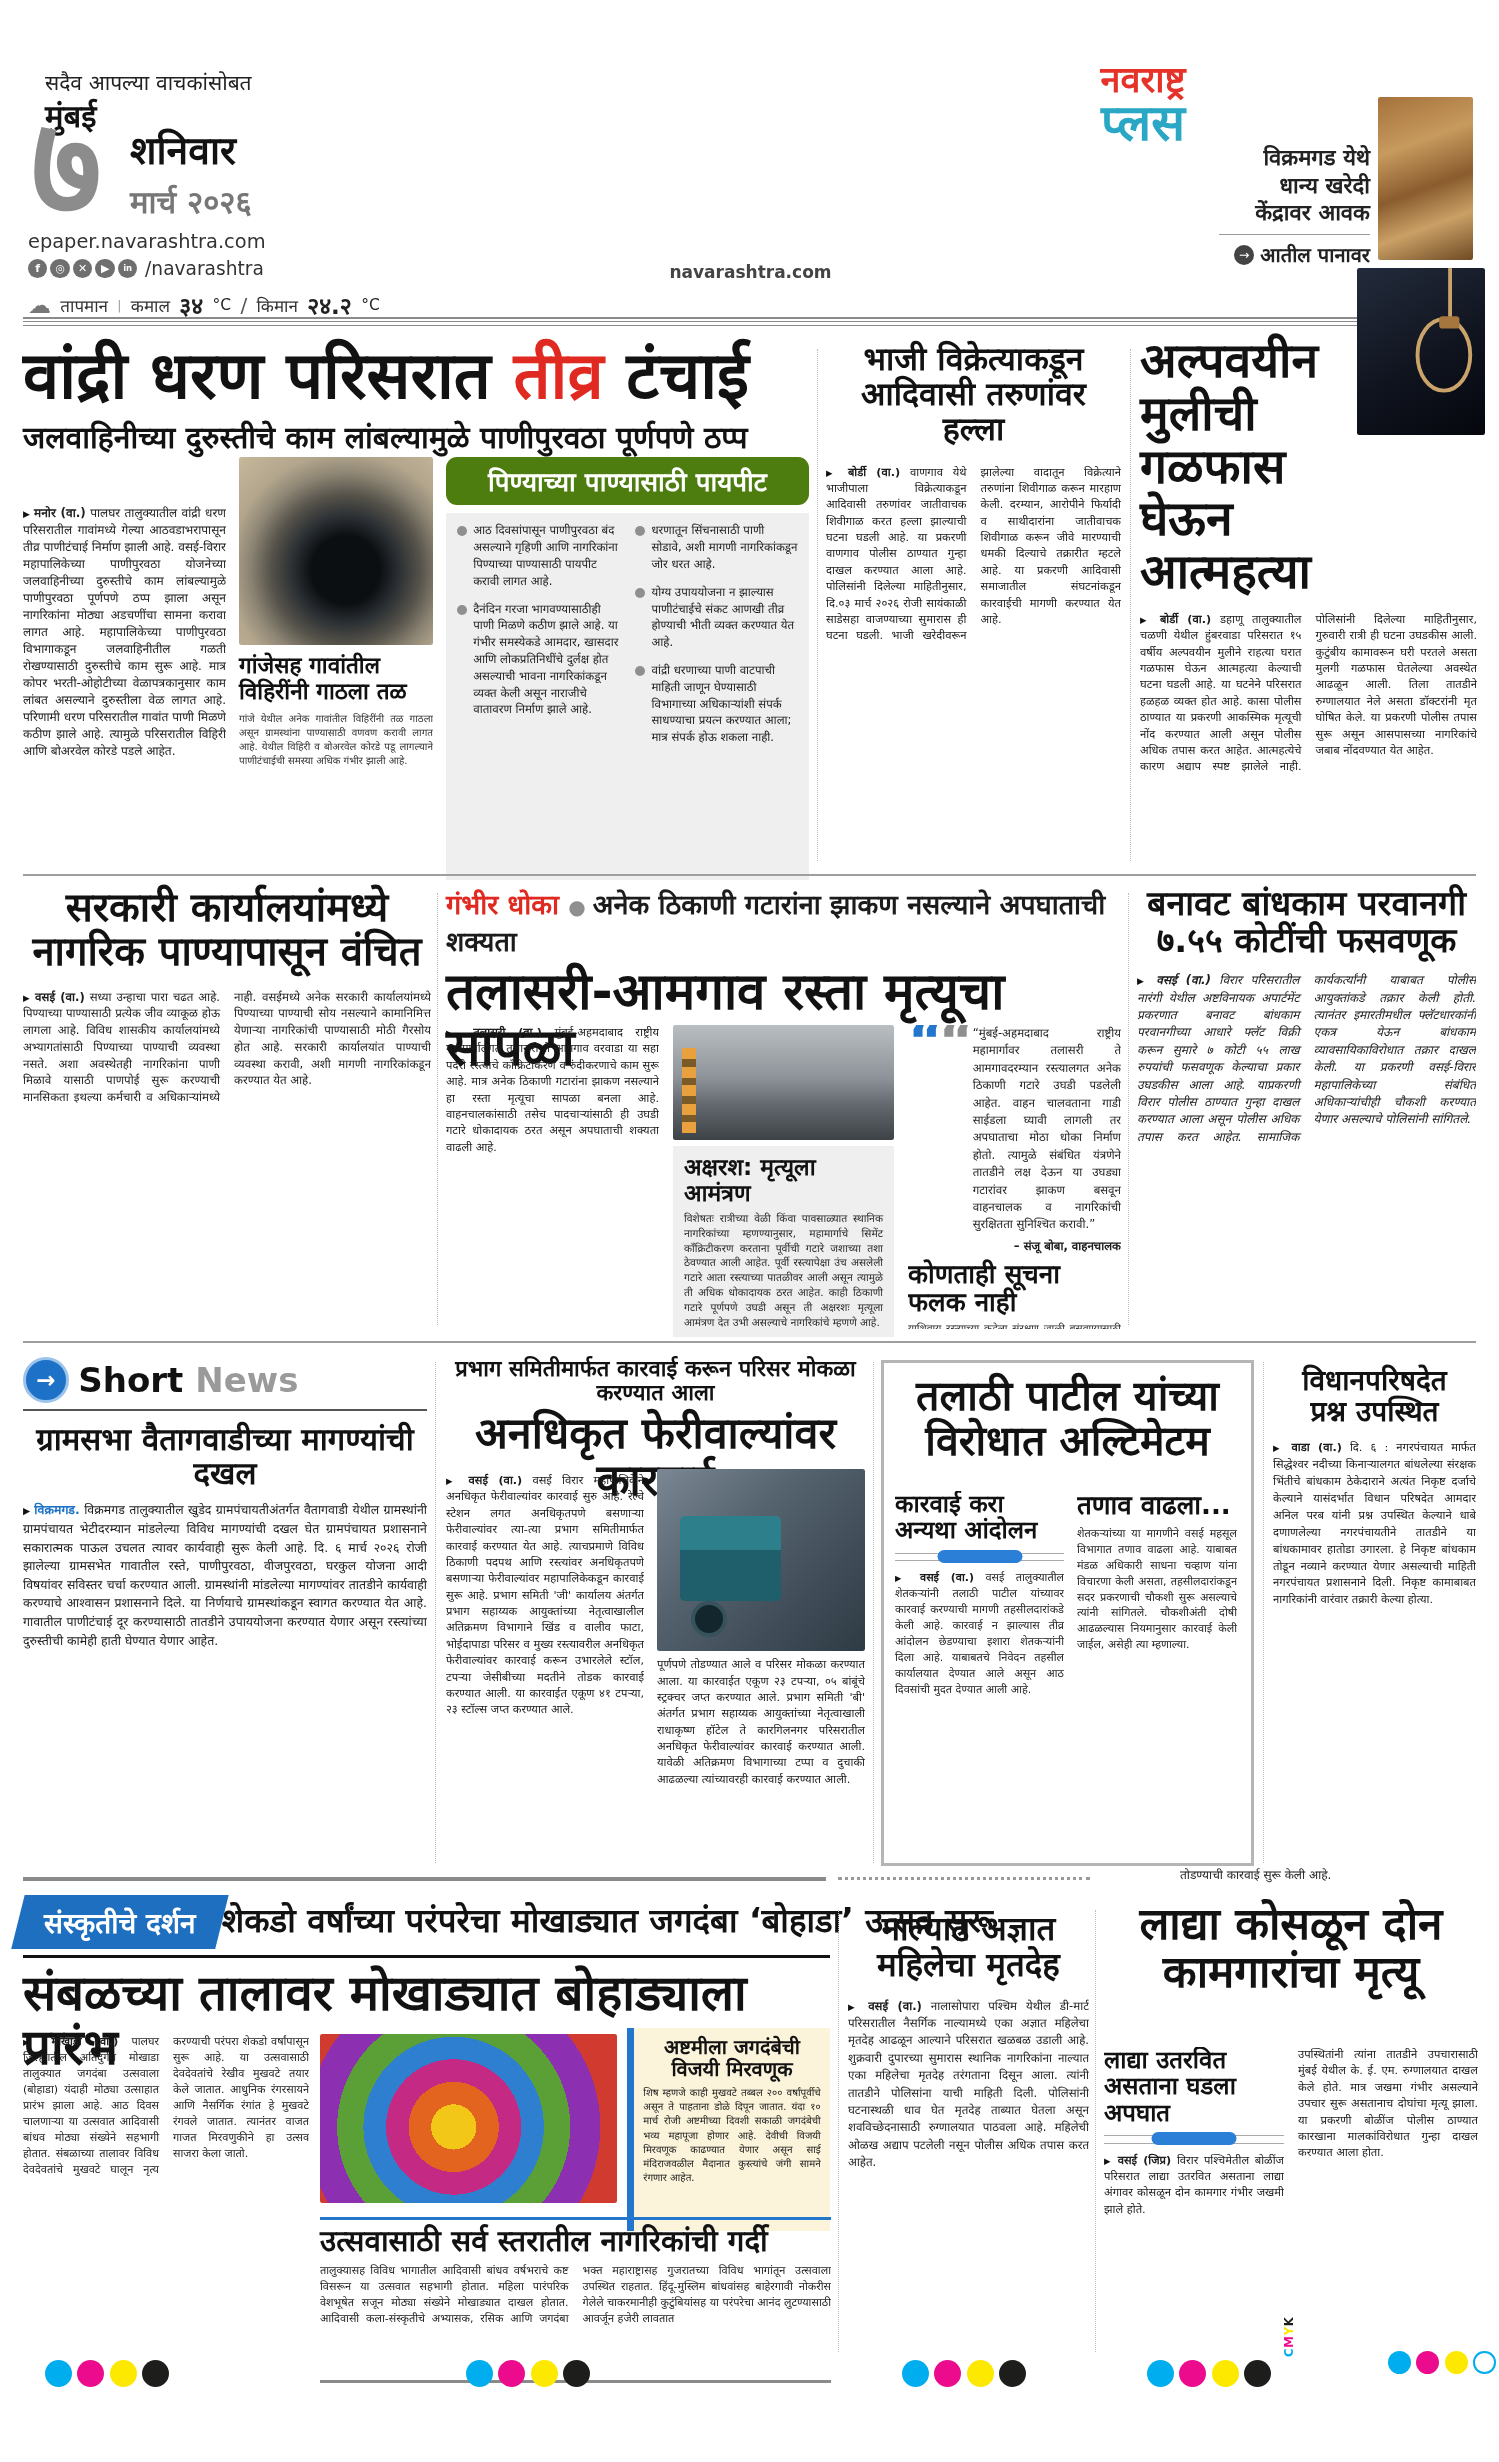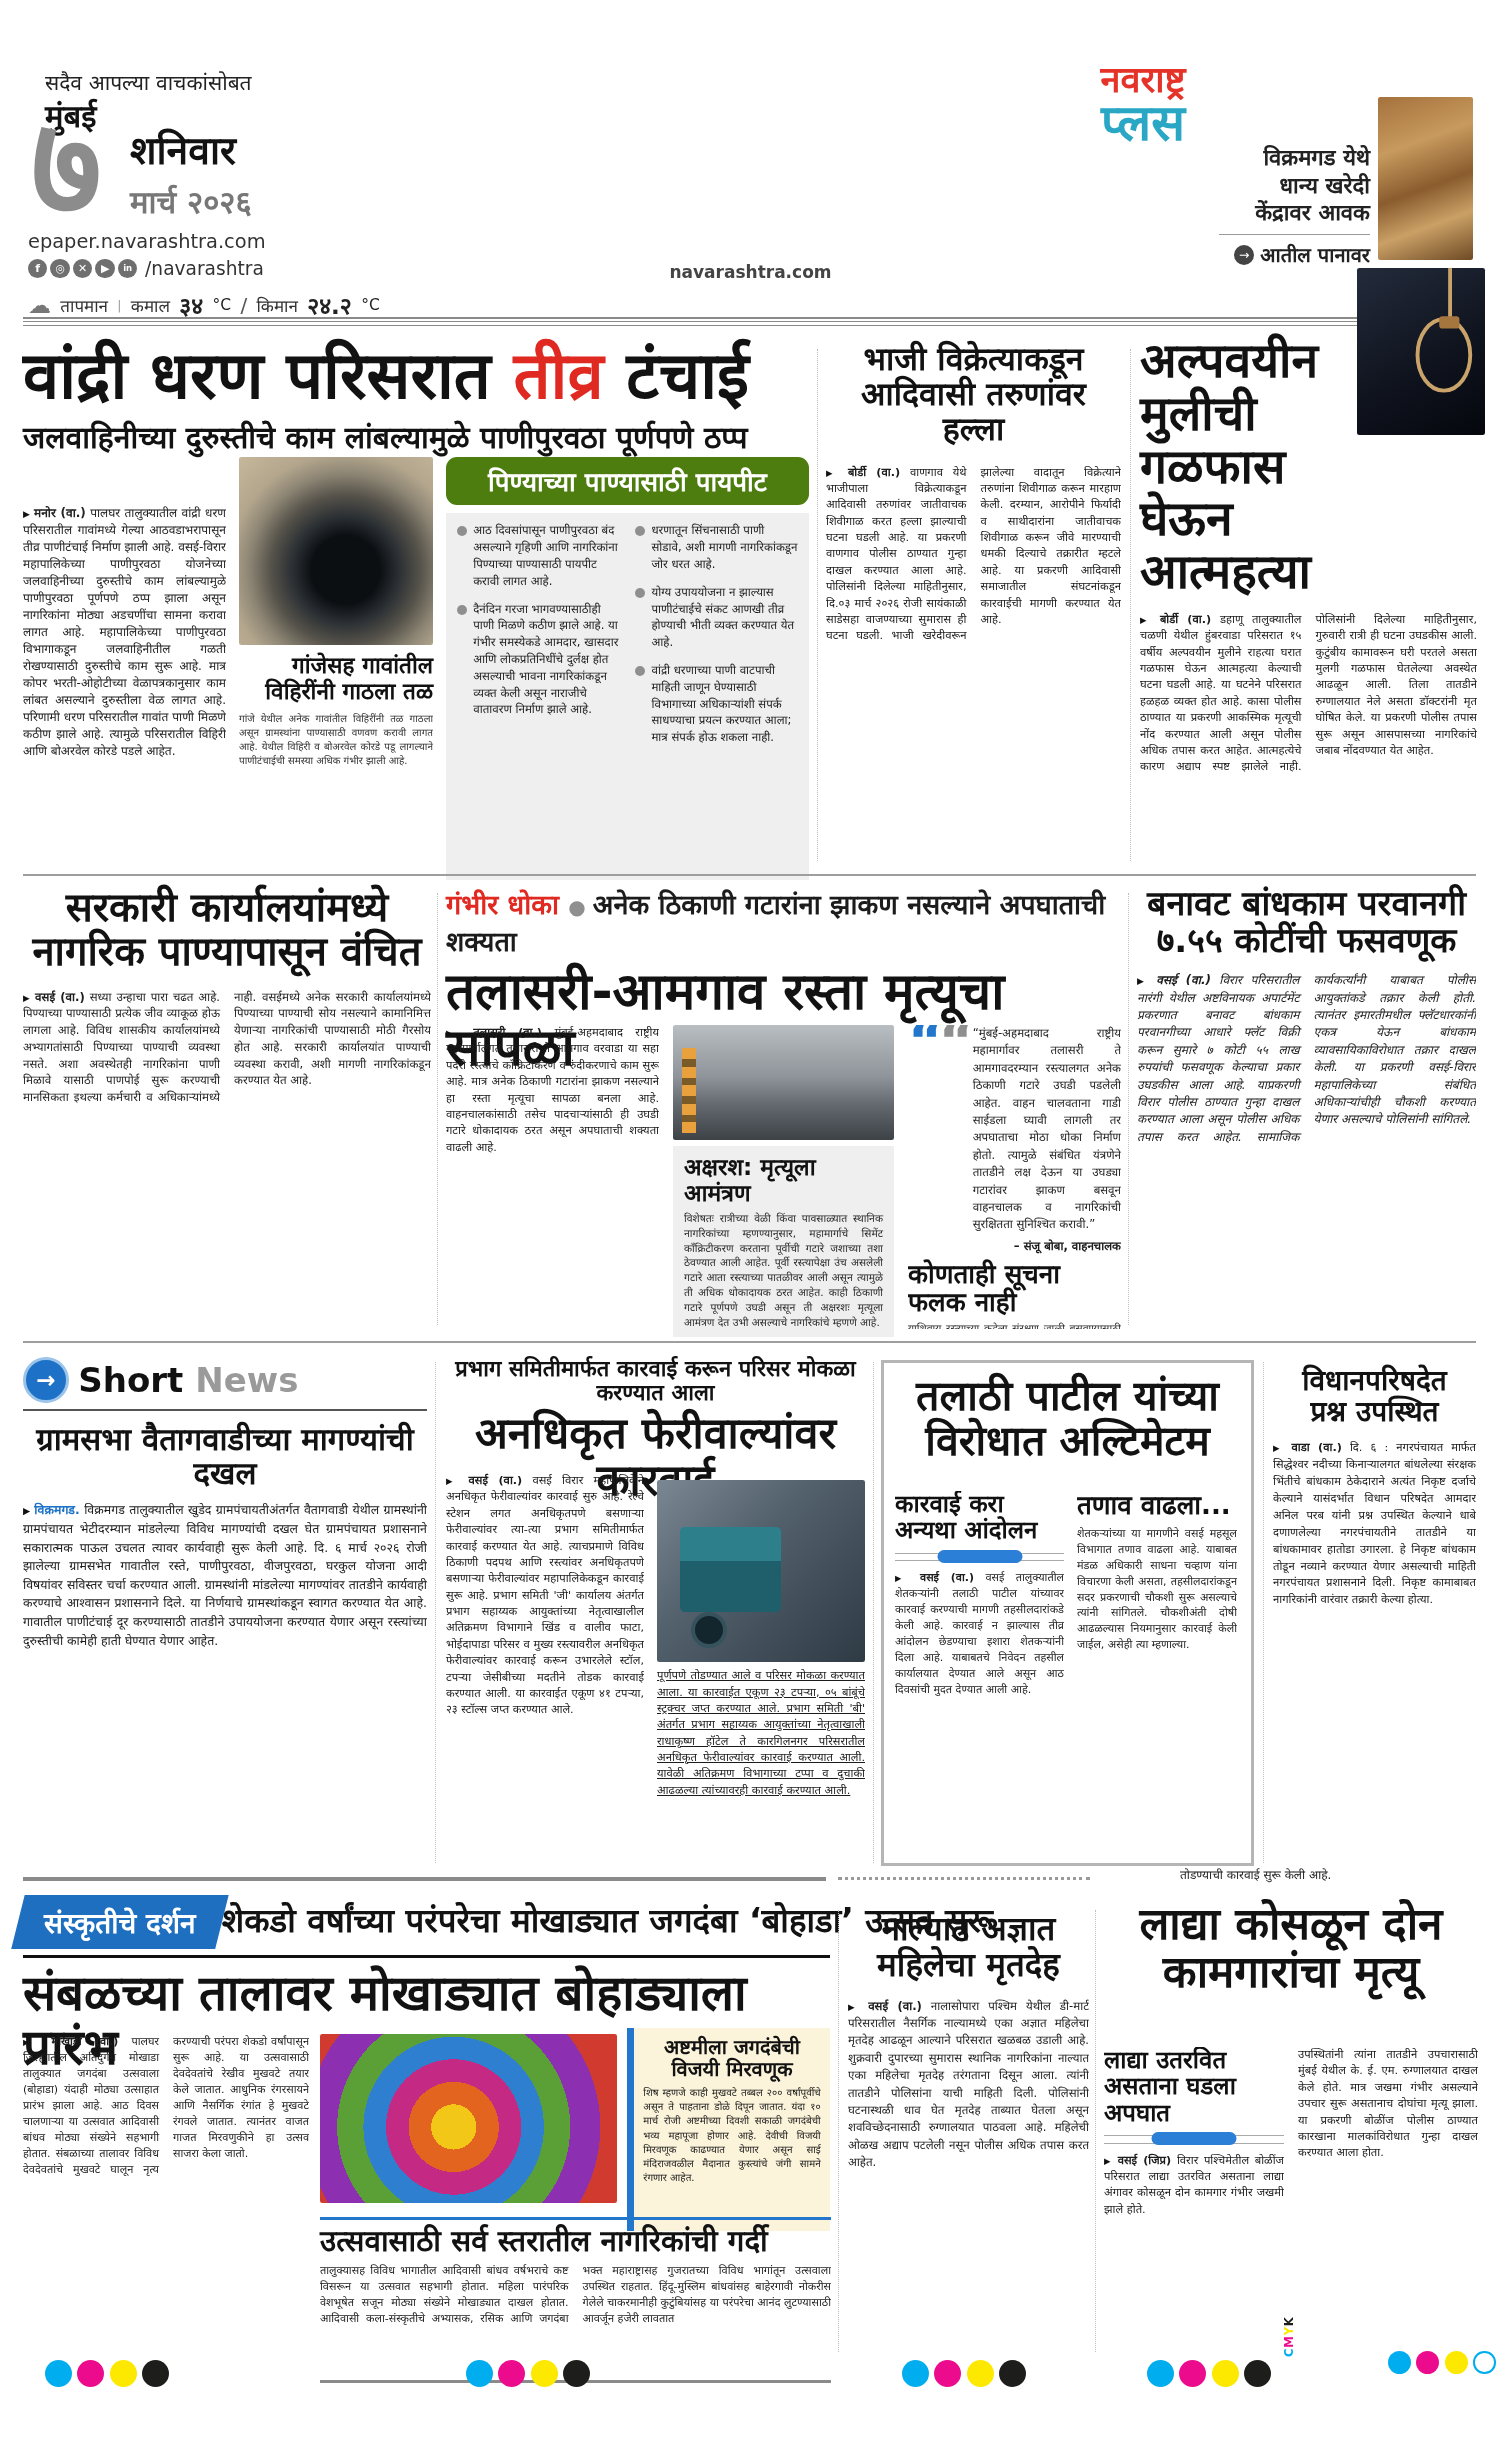--- a/index.html
+++ b/index.html
@@ -10,21 +10,21 @@
   .just{text-align:justify;}
   .body-text{font-size:12px;line-height:1.42;color:#222;}
   .cols2{column-count:2;column-gap:14px;}
   .clip{overflow:hidden;}
   .dl{font-weight:bold;}
   .dl::before{content:"▶ ";font-size:0.75em;color:#111;}
   .vrule{width:0;border-left:1.6px dotted #bdbdbd;position:absolute;}
   .hrule{position:absolute;background:#9e9e9e;}
   .rules-band{position:absolute;height:11.6px;background:repeating-linear-gradient(#8a8a8a 0 1.6px,#ffffff 1.6px 3.9px);}
   .photo{position:absolute;border-radius:2.3px;}
-  .cap-title{font-weight:bold;font-size:22.5px;line-height:1.15;color:#111;text-align:right;}
+  .cap-title{font-weight:bold;font-size:22.5px;line-height:1.15;color:#111;text-align:left;}
   .cap-body{font-size:10px;line-height:1.4;color:#333;text-align:justify;}
   .kicker-red{color:#e02a21;font-weight:bold;}
   .pill{position:relative;height:14px;margin:6.2px 0;}
   .pill::before{content:"";position:absolute;left:0;right:0;top:3.1px;height:6.2px;border-top:1.6px solid #aaa;border-bottom:1.6px solid #aaa;}
   .pill-core{position:absolute;left:50%;transform:translateX(-50%);width:85px;height:13px;background:#2b7fd6;border-radius:7px;}
   .bullets{column-count:2;column-gap:15.5px;font-size:11.6px;line-height:1.45;}
   .bullet{display:flex;gap:6.2px;margin-bottom:11px;break-inside:avoid;}
   .bdot{width:10px;height:10px;border-radius:50%;background:#8f8f8f;flex:none;margin-top:3.9px;}
   .sic{display:inline-flex;width:19.4px;height:19.4px;border-radius:50%;background:#6f6f6f;color:#fff;font-size:11px;font-weight:bold;align-items:center;justify-content:center;margin-right:3.1px;}
   .dots{position:absolute;display:flex;gap:5.4px;}
@@ -234,21 +234,21 @@
   </div>
 </div>
 
 <div class="abs" style="left:446px;top:1357px;width:419px;height:512px;">
   <div class="hl center" style="font-size:22px;">प्रभाग समितीमार्फत कारवाई करून परिसर मोकळा करण्यात आला</div>
   <div class="hl center" style="font-size:43px;margin-top:4.7px;">अनधिकृत फेरीवाल्यांवर कारवाई</div>
   <div class="abs just clip" style="left:0;top:116px;width:198px;height:392px;font-size:11.3px;line-height:1.45;">
     <span class="dl">वसई (वा.)</span>
     <span>वसई विरार महापालिकेने अनधिकृत फेरीवाल्यांवर कारवाई सुरु आहे. रेल्वे स्टेशन लगत अनधिकृतपणे बसणाऱ्या फेरीवाल्यांवर त्या-त्या प्रभाग समितीमार्फत कारवाई करण्यात येत आहे. त्याचप्रमाणे विविध ठिकाणी पदपथ आणि रस्त्यांवर अनधिकृतपणे बसणाऱ्या फेरीवाल्यांवर महापालिकेकडून कारवाई सुरू आहे. प्रभाग समिती 'जी' कार्यालय अंतर्गत प्रभाग सहाय्यक आयुक्तांच्या नेतृत्वाखालील अतिक्रमण विभागाने खिंड व वालीव फाटा, भोईदापाडा परिसर व मुख्य रस्त्यावरील अनधिकृत फेरीवाल्यांवर कारवाई करून उभारलेले स्टॉल, टपऱ्या जेसीबीच्या मदतीने तोडक कारवाई करण्यात आली. या कारवाईत एकूण ४१ टपऱ्या, २३ स्टॉल्स जप्त करण्यात आले.</span>
   </div>
-  <div class="abs" style="left:211px;top:123px;width:208px;height:392px;text-decoration:underline;">
+  <div class="abs" style="left:211px;top:112px;width:208px;height:392px;">
     <div class="photo" style="position:relative;width:208px;height:182px;background:linear-gradient(135deg,#7b8894 0%,#53616d 40%,#2e3a44 100%);">
       <div style="position:absolute;left:23px;top:47px;width:101px;height:85px;background:linear-gradient(180deg,#2e7f8c 0 40%,#1f5f6b 40% 100%);border-radius:4.7px;"></div>
       <div style="position:absolute;left:34px;top:132px;width:28px;height:28px;border-radius:50%;background:#14262d;border:4.7px solid #36525c;"></div>
     </div>
     <div class="just clip" style="margin-top:6.2px;height:202px;font-size:11.3px;line-height:1.45;">पूर्णपणे तोडण्यात आले व परिसर मोकळा करण्यात आला. या कारवाईत एकूण २३ टपऱ्या, ०५ बांबूंचे स्ट्रक्चर जप्त करण्यात आले. प्रभाग समिती 'बी' अंतर्गत प्रभाग सहाय्यक आयुक्तांच्या नेतृत्वाखाली राधाकृष्ण हॉटेल ते कारगिलनगर परिसरातील अनधिकृत फेरीवाल्यांवर कारवाई करण्यात आली. यावेळी अतिक्रमण विभागाच्या टप्पा व दुचाकी आढळल्या त्यांच्यावरही कारवाई करण्यात आली.</div>
   </div>
 </div>
 
 <div class="abs" style="left:881px;top:1360px;width:373px;height:506px;border:3.1px solid #b5b5b5;box-sizing:border-box;padding:11px;">
   <div class="hl center" style="font-size:41px;">

